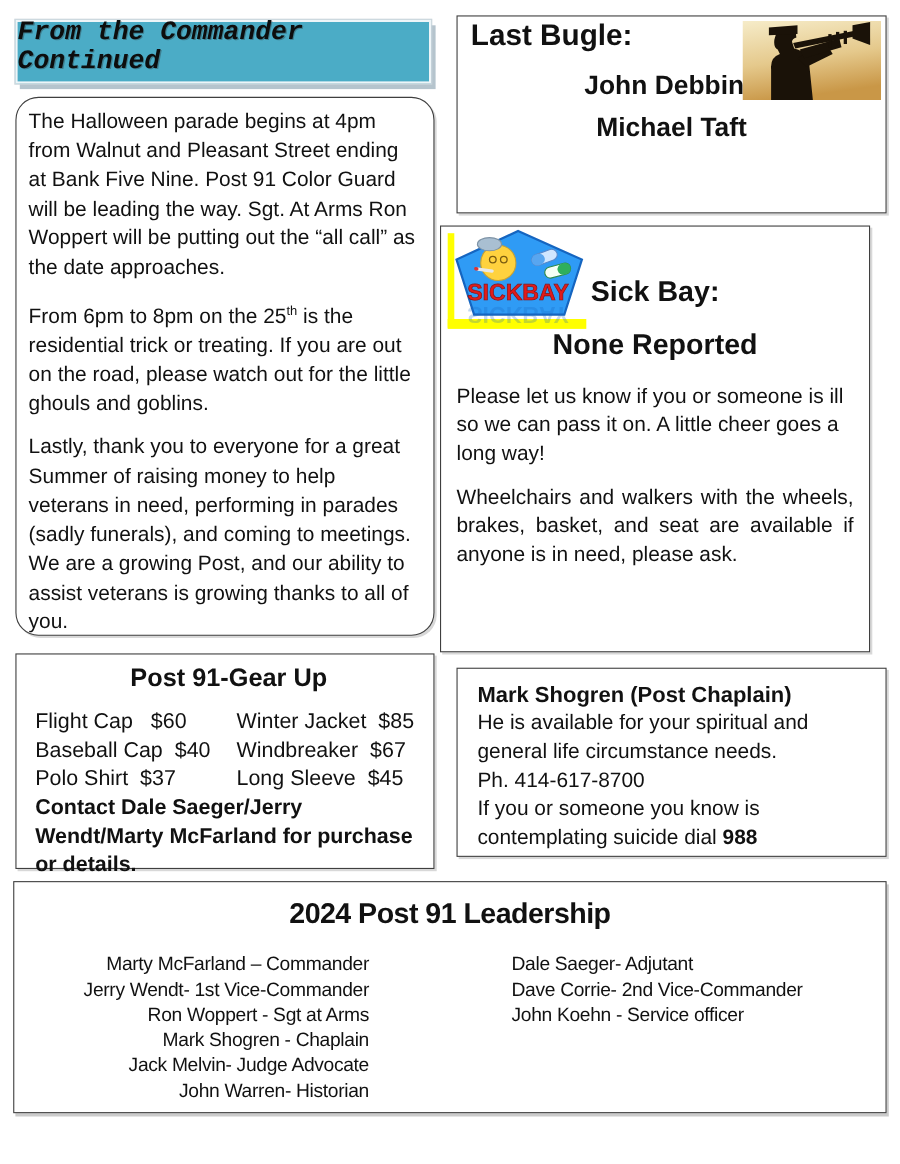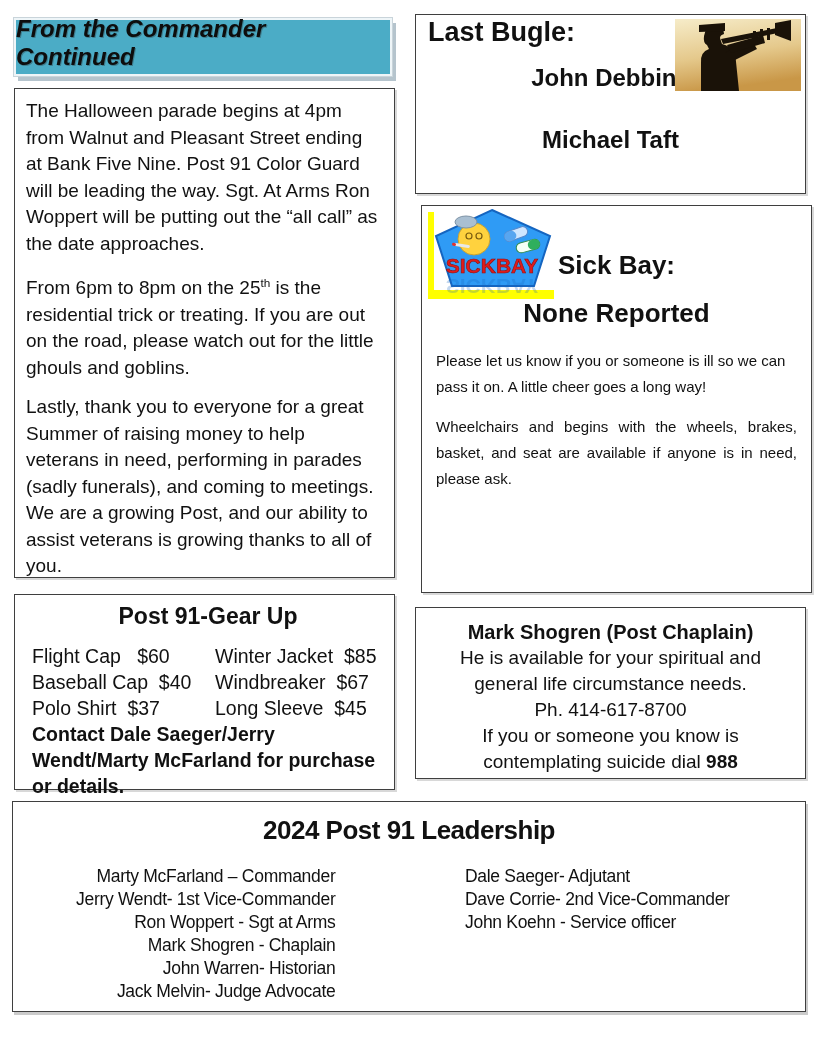--- a/index.html
+++ b/index.html
@@ -12,59 +12,59 @@
     color:#111;
     overflow:hidden;
   }
   
   .hdr-box {
     position:absolute; left:14px; top:18px; width:378px; height:58px;
     background:#4bacc6;
     border:2px solid #eef5f8;
     outline:1px solid #c9d4da;
     box-shadow:4px 5px 0 #b5c4cd;
-    display:flex; align-items:center; justify-content:center;
+    display:flex; align-items:center; justify-content:center;font-family:Liberation Mono, monospace;
   }
   .hdr-box span {
     font-size:24px; font-weight:bold; font-style:italic; color:#0d0d0d;
     transform:translateY(-4px);
     text-shadow:1px 1px 0 rgba(40,40,40,.35);
   }
   
   .box {
     position:absolute; background:#fff;
     border:1.5px solid #3f3f3f;
     box-shadow:2px 2px 0 #d8d8d8;
   }
   
-  .left-main { left:14px; top:88px; width:381px; height:490px; padding:9px 13px 0 11px; overflow:hidden; }
+  .left-main { left:14px; top:88px; width:381px; height:490px; padding:9px 13px 0 11px; overflow:hidden;border-radius:21px; }
   .left-main p { font-size:19px; line-height:26.5px; margin-bottom:13px; }
   sup { font-size:0.62em; }
   
   .bugle { left:415px; top:14px; width:391px; height:180px; padding:2px 12px 0 12px; }
   .bugle-title { font-size:27px; font-weight:bold; }
   .bugle-img { position:absolute; right:4px; top:4px; width:126px; height:72px; }
   .bugle-name { text-align:center; font-size:24px; font-weight:bold; }
   .bugle-name.n1 { margin-top:16px; }
-  .bugle-name.n2 { margin-top:34px; }
+  .bugle-name.n2 { margin-top:11px; }
   
-  .sickbay { left:421px; top:205px; width:391px; height:388px; }
+  .sickbay { left:400px; top:205px; width:391px; height:388px; }
   .sick-logo { position:absolute; left:2px; top:2px; width:132px; height:94px; }
   .sick-title { text-align:center; padding-top:44px; font-size:26px; font-weight:bold; }
   .sick-status { text-align:center; margin-top:17px; font-size:26px; font-weight:bold; }
-  .sickbay p { font-size:15px; line-height:26px; margin:19px 14px 0 14px; }
+  .sickbay p { font-size:19px; line-height:26px; margin:19px 14px 0 14px; }
   .sickbay p.justify { text-align:justify; margin-top:14px; }
   
   .gear { left:14px; top:594px; width:381px; height:196px; padding:8px 10px 0 17px; }
   .gear-title { text-align:center; font-size:23px; font-weight:bold; }
   .gear-grid { margin-top:13px; display:grid; grid-template-columns:183px auto; font-size:19.5px; line-height:26px; }
   .gear-grid span { white-space:pre-wrap; }
   .gear-contact { font-size:19.5px; line-height:26px; white-space:normal;font-weight:bold; }
   
-  .chaplain { left:415px; top:607px; width:391px; height:172px; padding:11px 18px 0 18px; text-align:center; }
+  .chaplain { left:415px; top:607px; width:391px; height:172px; padding:11px 18px 0 18px; }
   .chap-title { font-size:20px; font-weight:bold; line-height:26px; }
   .chap-line { font-size:19px; line-height:26px; }
   .chap-line b { font-weight:bold;margin-top:24px; }
   
   .leadership { left:12px; top:801px; width:794px; height:211px; box-shadow:2px 3px 0 #cbcbcb; }
   .lead-title { text-align:center; padding-top:13px; font-size:26px; font-weight:bold; letter-spacing:-0.5px; }
   .lead-list { position:absolute; list-style:none; font-size:17.5px; line-height:23px; letter-spacing:-0.3px; }
   .lead-list.left  { left:63px;  top:63px;text-align:right; }
   .lead-list.right { left:452px; top:63px; }
 </style>
@@ -138,21 +138,21 @@
           <rect x="104" y="33" width="12" height="10" rx="5" fill="#2faf5d"></rect>
         </g>
 
         <text x="68" y="65" text-anchor="middle" font-family="Liberation Sans, sans-serif" font-size="21" font-weight="bold" fill="#e01b1b" stroke="#8a0f0f" stroke-width="0.6">SICKBAY</text>
         <text x="68" y="-71" text-anchor="middle" transform="scale(1,-1)" font-family="Liberation Sans, sans-serif" font-size="21" font-weight="bold" fill="#1565c0" opacity="0.25">SICKBAY</text>
       </svg>
     </div>
     <div class="sick-title">Sick Bay:</div>
     <div class="sick-status">None Reported</div>
     <p>Please let us know if you or someone is ill so we can pass it on. A little cheer goes a long way!</p>
-    <p class="justify">Wheelchairs and begins with the wheels, brakes, basket, and seat are available if anyone is in need, please ask.</p>
+    <p class="justify">Wheelchairs and walkers with the wheels, brakes, basket, and seat are available if anyone is in need, please ask.</p>
   </div>
 
   <div class="box gear">
     <div class="gear-title">Post 91-Gear Up</div>
     <div class="gear-grid">
       <span>Flight Cap   $60</span>
         <span>Winter Jacket  $85</span>
       <span>Baseball Cap  $40</span>
         <span>Windbreaker  $67</span>
       <span>Polo Shirt  $37</span>
@@ -168,22 +168,22 @@
     <div class="chap-line"><span>If you or someone you know is contemplating suicide dial </span><b>988</b></div>
   </div>
 
   <div class="box leadership">
     <div class="lead-title">2024 Post 91 Leadership</div>
     <ul class="lead-list left">
       <li>Marty McFarland – Commander</li>
       <li>Jerry Wendt- 1st Vice-Commander</li>
       <li>Ron Woppert - Sgt at Arms</li>
       <li>Mark Shogren - Chaplain</li>
+      <li>Jack Melvin- Judge Advocate</li>
       <li>John Warren- Historian</li>
-      <li>Jack Melvin- Judge Advocate</li>
     </ul>
     <ul class="lead-list right">
       <li>Dale Saeger- Adjutant</li>
       <li>Dave Corrie- 2nd Vice-Commander</li>
       <li>John Koehn - Service officer</li>
     </ul>
   </div>
 
 </div>
 

